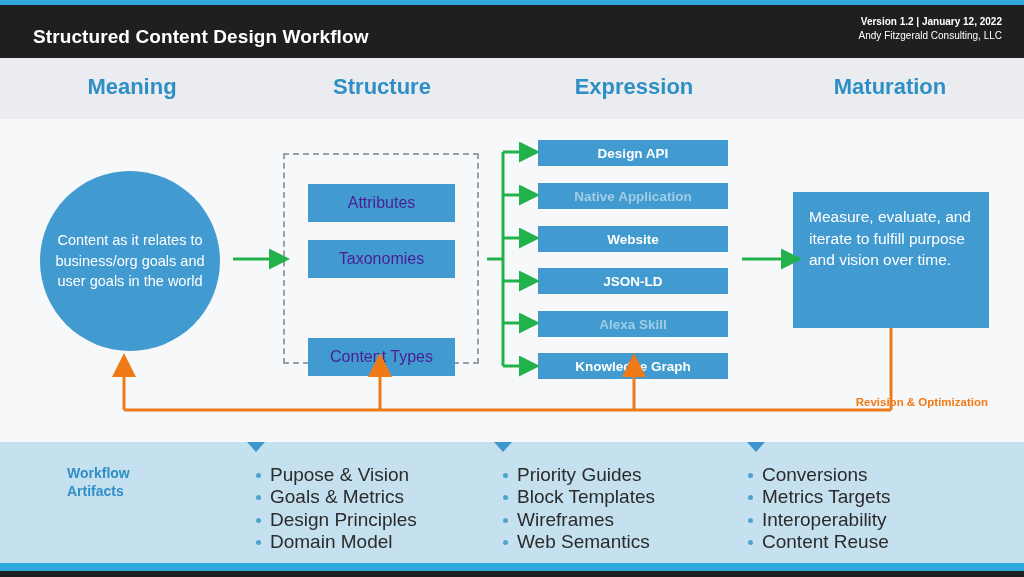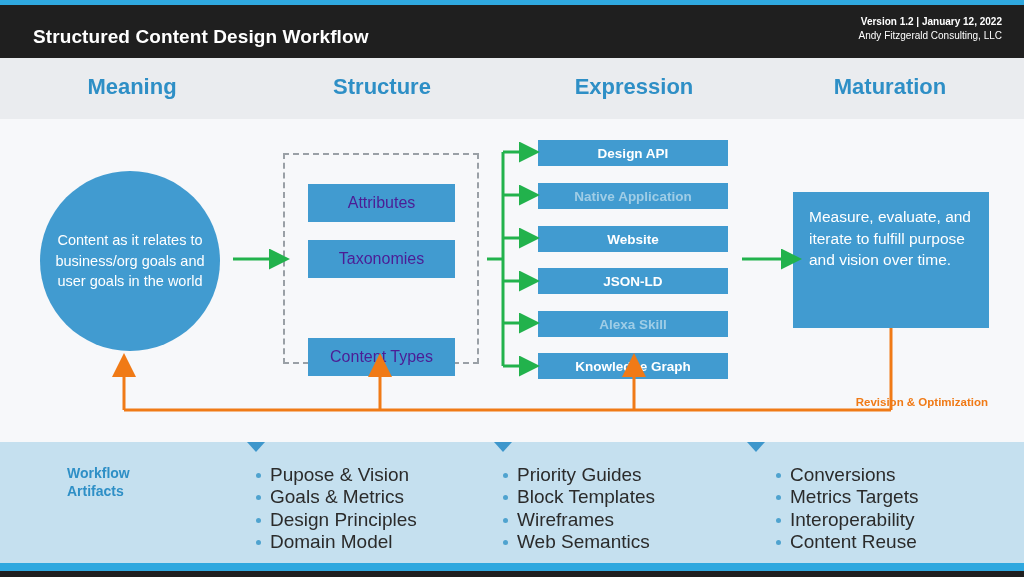--- a/index.html
+++ b/index.html
@@ -332,21 +332,21 @@
       <div class="artifact-item">Goals &amp; Metrics</div>
       <div class="artifact-item">Design Principles</div>
       <div class="artifact-item">Domain Model</div>
     </div>
   <div class="artifact-col" id="acol-1" style="left: 503px;">
       <div class="artifact-item">Priority Guides</div>
       <div class="artifact-item">Block Templates</div>
       <div class="artifact-item">Wireframes</div>
       <div class="artifact-item">Web Semantics</div>
     </div>
-  <div class="artifact-col" id="acol-2" style="left: 776px;">
+  <div class="artifact-col" id="acol-2" style="left: 748px;">
       <div class="artifact-item">Conversions</div>
       <div class="artifact-item">Metrics Targets</div>
       <div class="artifact-item">Interoperability</div>
       <div class="artifact-item">Content Reuse</div>
     </div>
 
   <div class="bottom-blue"></div>
   <div class="bottom-dark"></div>
 
 </div>

